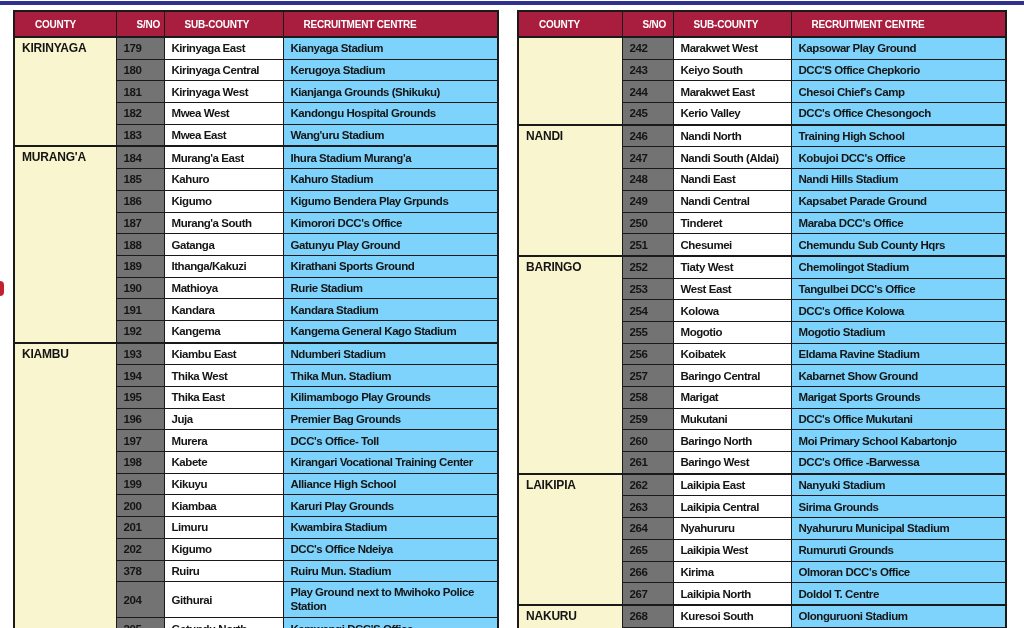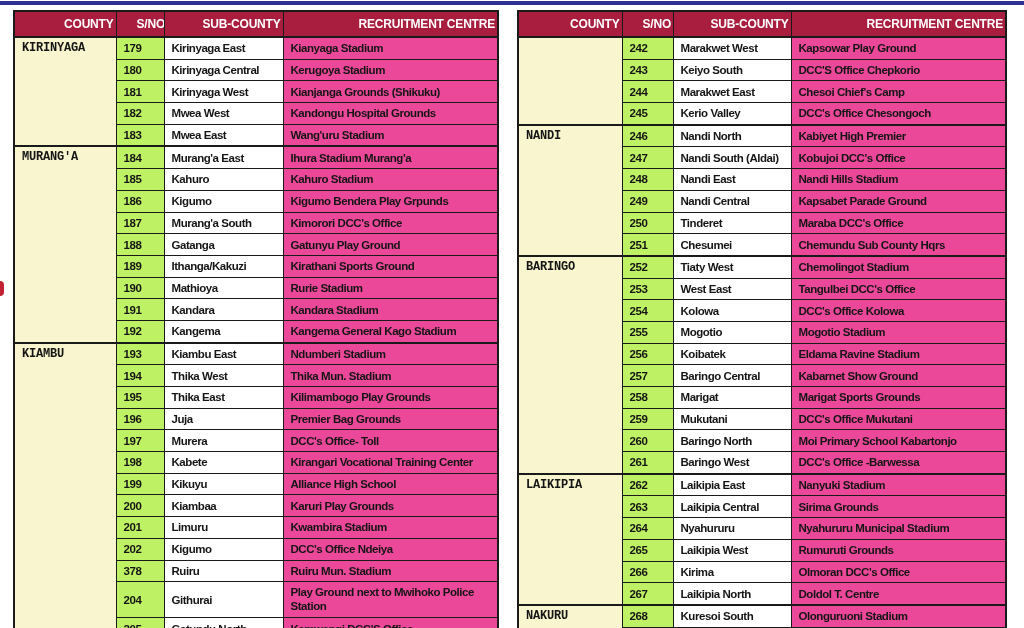--- a/index.html
+++ b/index.html
@@ -28,24 +28,24 @@
     border-collapse:collapse;
     table-layout:fixed;
     width:484px;
     border:2px solid #1A1A1A;
   }
   .table-wrap.right table.rtable { width:488px; }
 
   table.rtable th {
     background:#A91E3F;
     color:#ffffff;
-    font-size:12px;
+    font-size:10px;
     font-weight:700;
     letter-spacing:-0.2px;
-    text-align:right;
+    text-align:left;
     height:24px;
     padding:0 2px 0 20px;
     border:1px solid #1A1A1A;
     border-bottom:2px solid #1A1A1A;
     white-space:nowrap;
     overflow:hidden;
   }
   table.rtable td {
     border:1px solid #1A1A1A;
     height:20.7px;
@@ -60,25 +60,24 @@
     vertical-align:middle;
     line-height:1.05;
   }
   table.rtable td.county {
     background:#F9F5CE;
     font-size:12px;
     font-weight:700;
     letter-spacing:-0.2px;
     vertical-align:top;
     padding-top:4px;
-    font-family:Liberation Mono, monospace;
-  }
-  table.rtable td.sno    { background:#bef264; }
+  }
+  table.rtable td.sno    { background:#737373; }
   table.rtable td.sub    { background:#ffffff; }
-  table.rtable td.centre { background:#ec4899; }
+  table.rtable td.centre { background:#7dd3fc; }
   table.rtable tr.group-start td { border-top:2px solid #1A1A1A; }
   table.rtable tr.tall td { height:35px; }
   table.rtable tr.tall td.centre { white-space:normal; line-height:1.2; }
 </style>
 </head>
 <body>
 
 <div class="top-line"></div>
 <div class="red-mark"></div>
 
@@ -276,21 +275,21 @@
         </tr>
         <tr>
           <td class="sno">245</td>
           <td class="sub">Kerio Valley</td>
           <td class="centre">DCC's Office Chesongoch</td>
         </tr>
         <tr class="group-start">
           <td class="county" rowspan="6">NANDI</td>
           <td class="sno">246</td>
           <td class="sub">Nandi North</td>
-          <td class="centre">Kabiyet High Premier</td>
+          <td class="centre">Training High School</td>
         </tr>
         <tr>
           <td class="sno">247</td>
           <td class="sub">Nandi South (Aldai)</td>
           <td class="centre">Kobujoi DCC's Office</td>
         </tr>
         <tr>
           <td class="sno">248</td>
           <td class="sub">Nandi East</td>
           <td class="centre">Nandi Hills Stadium</td>

